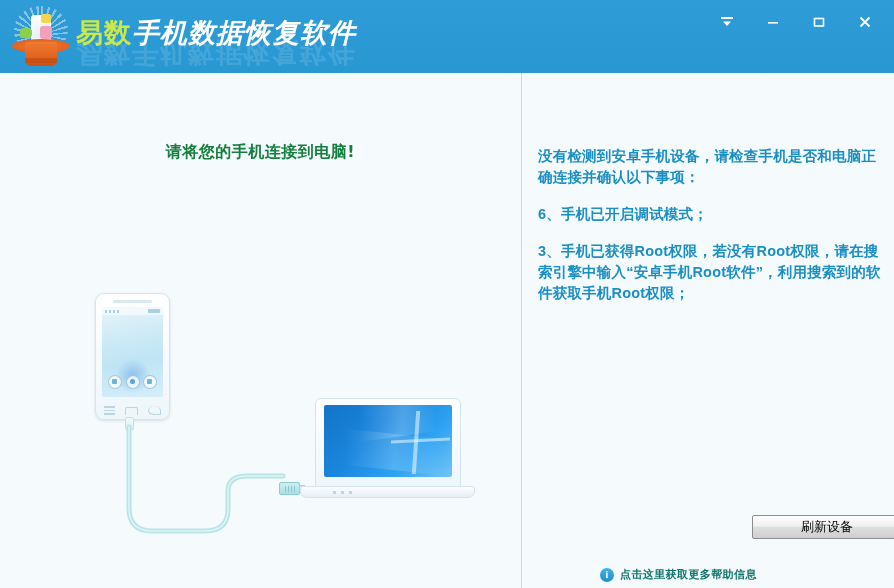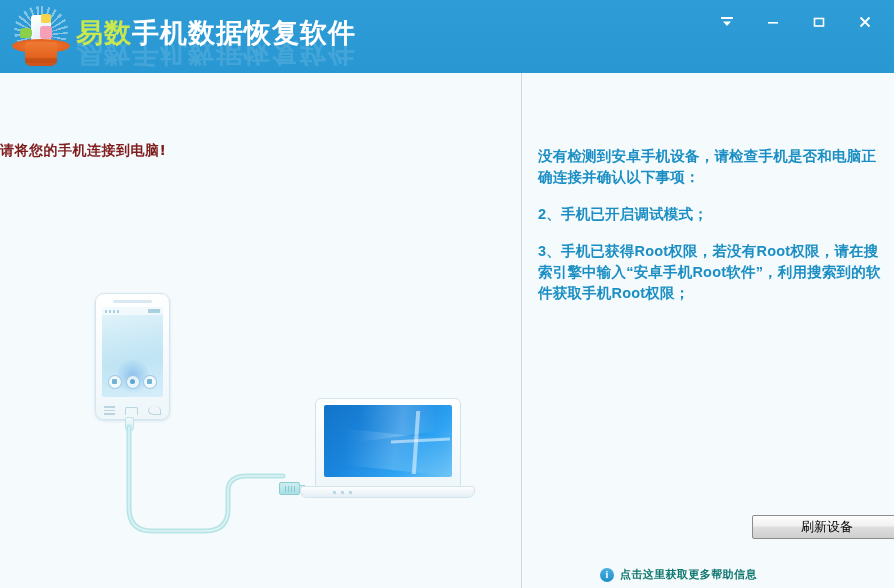--- a/index.html
+++ b/index.html
@@ -118,20 +118,21 @@
     line-height: 34px;
     white-space: nowrap;
     font-family: "DejaVu Sans", "Liberation Sans", sans-serif;
   }
   .app-title .brand {
     color: #c9e84e;
     margin-top: 28px;
   }
   .app-title .rest {
     color: #ffffff;
+    font-style: italic;
   }
   .app-title-shadow {
     position: absolute;
     left: 76px;
     top: 36px;
     font-size: 27px;
     font-weight: bold;
     letter-spacing: 1px;
     line-height: 34px;
     white-space: nowrap;
@@ -180,23 +181,24 @@
   .left-pane {
     position: absolute;
     left: 0; top: 0;
     width: 521px;
     height: 515px;
   }
   .connect-heading {
     position: absolute;
     left: 0; top: 69px;
     width: 521px;
-    font-size: 14px;
+    text-align: center;
+    font-size: 16px;
     font-weight: bold;
-    color: #7f1d1d;
+    color: #15803d;
     font-family: "DejaVu Sans", "Liberation Sans", sans-serif;
     letter-spacing: 0.5px;
   }
 
   
   .phone {
     position: absolute;
     left: 95px;
     top: 220px;
     width: 73px;
@@ -589,21 +591,21 @@
           <div class="pad"></div>
         </div>
       </div>
 
     </div>
 
     <div class="right-pane">
 
       <div class="instructions">
         <p>没有检测到安卓手机设备，请检查手机是否和电脑正确连接并确认以下事项：</p>
-        <p>2、手机已开启调试模式；</p>
+        <p>6、手机已开启调试模式；</p>
         <p>3、手机已获得Root权限，若没有Root权限，请在搜索引擎中输入“安卓手机Root软件”，利用搜索到的软件获取手机Root权限；</p>
       </div>
 
       <div class="refresh-button">刷新设备</div>
 
       <div class="help-link">
         <span class="info-icon">i</span>
         <span class="help-text">点击这里获取更多帮助信息</span>
       </div>
 

